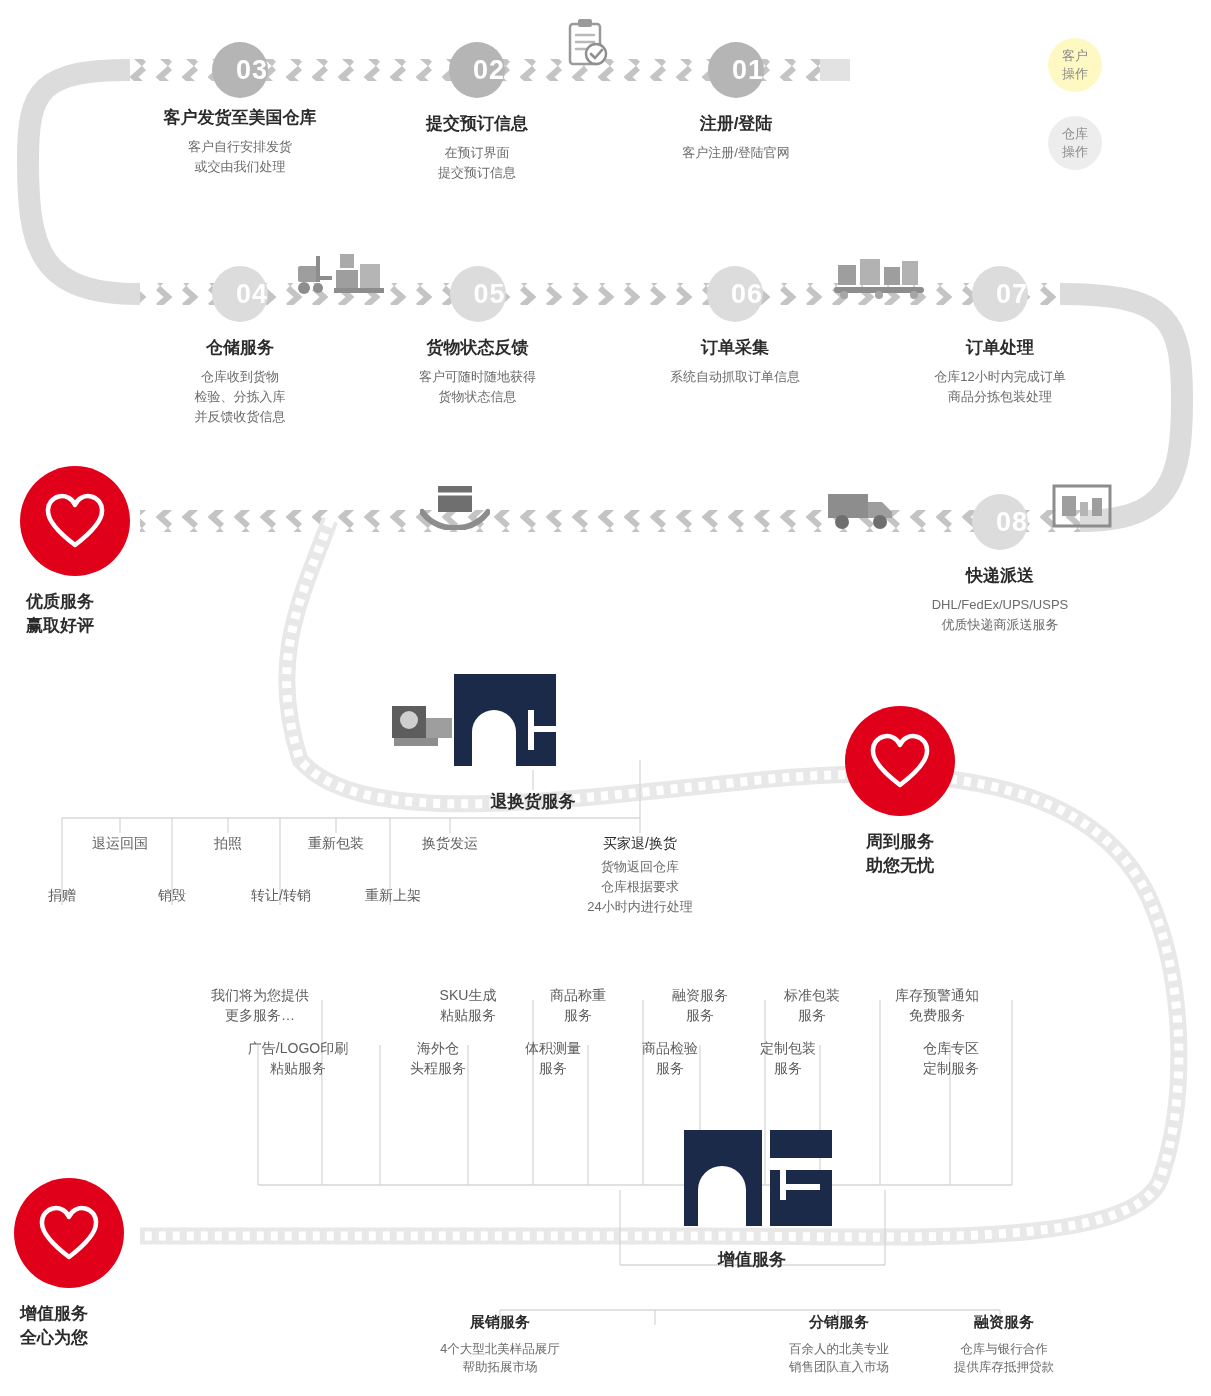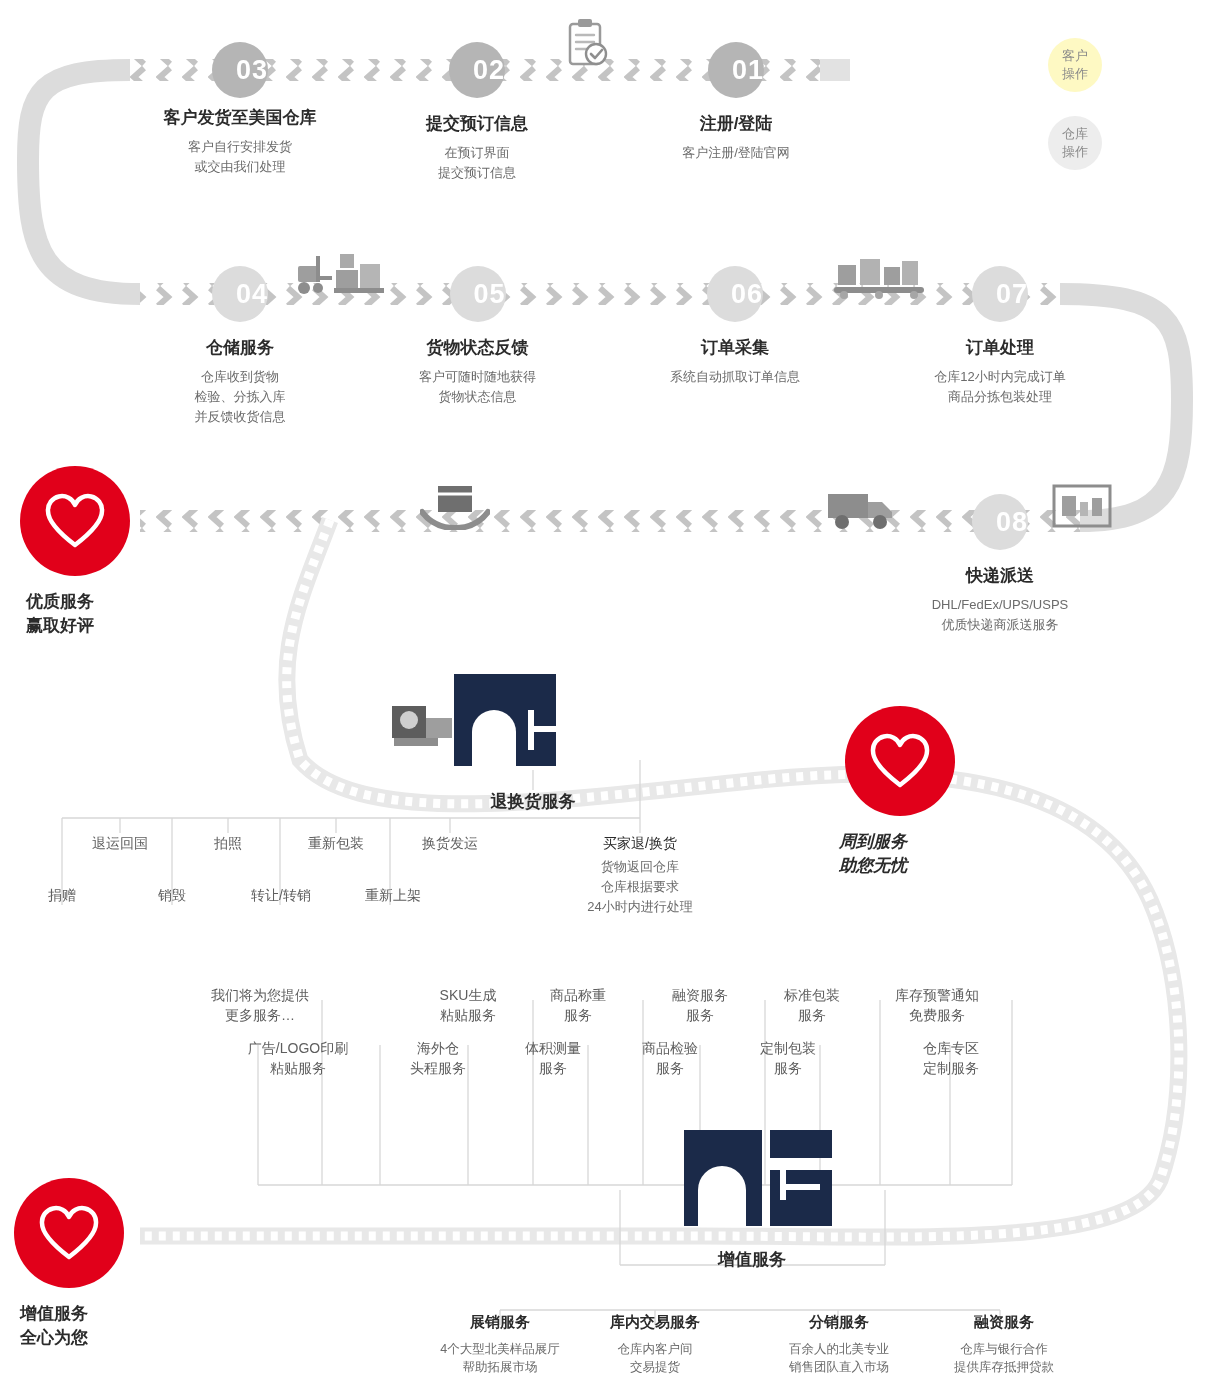--- a/index.html
+++ b/index.html
@@ -262,21 +262,21 @@
       <div class="heart-label">赢取好评</div>
     </div>
   </div>
 
   <div class="abs" style="left:845px;top:706px;">
     <div class="heart-badge">
       <svg width="62" height="56" viewBox="0 0 62 56">
           <path d="M31,52 C10,36 4,26 4,18 A14,14 0 0 1 31,12 A14,14 0 0 1 58,18 C58,26 52,36 31,52 Z" fill="none" stroke="#ffffff" stroke-width="4.5" stroke-linejoin="round"></path>
         </svg>
     </div>
-    <div style="margin-top:14px;margin-left:-6px;text-align:left;width:122px;font-style:italic;">
+    <div style="margin-top:14px;margin-left:-6px;text-align:center;width:122px;">
       <div class="heart-label">周到服务</div>
       <div class="heart-label">助您无忧</div>
     </div>
   </div>
 
   <div class="abs" style="left:14px;top:1178px;">
     <div class="heart-badge">
       <svg width="62" height="56" viewBox="0 0 62 56">
           <path d="M31,52 C10,36 4,26 4,18 A14,14 0 0 1 31,12 A14,14 0 0 1 58,18 C58,26 52,36 31,52 Z" fill="none" stroke="#ffffff" stroke-width="4.5" stroke-linejoin="round"></path>
         </svg>
@@ -361,25 +361,20 @@
 
   <div class="abs ctr" style="left:672px;top:1248px;width:160px;">
     <div class="sec-title">增值服务</div>
   </div>
 
   <div class="abs ctr" style="left:425px;top:1313px;width:150px;">
     <div class="vs-name">展销服务</div>
     <div class="vs-desc" style="margin-top:8px;">4个大型北美样品展厅</div>
     <div class="vs-desc">帮助拓展市场</div>
   </div>
-  <div class="abs ctr" style="left:580px;top:1313px;width:150px;">
-    <div class="vs-name">库内交易服务</div>
-    <div class="vs-desc" style="margin-top:8px;">仓库内客户间</div>
-    <div class="vs-desc">交易提货</div>
-  </div>
   <div class="abs ctr" style="left:760px;top:1313px;width:158px;">
     <div class="vs-name">分销服务</div>
     <div class="vs-desc" style="margin-top:8px;">百余人的北美专业</div>
     <div class="vs-desc">销售团队直入市场</div>
   </div>
   <div class="abs ctr" style="left:925px;top:1313px;width:158px;">
     <div class="vs-name">融资服务</div>
     <div class="vs-desc" style="margin-top:8px;">仓库与银行合作</div>
     <div class="vs-desc">提供库存抵押贷款</div>
   </div>

